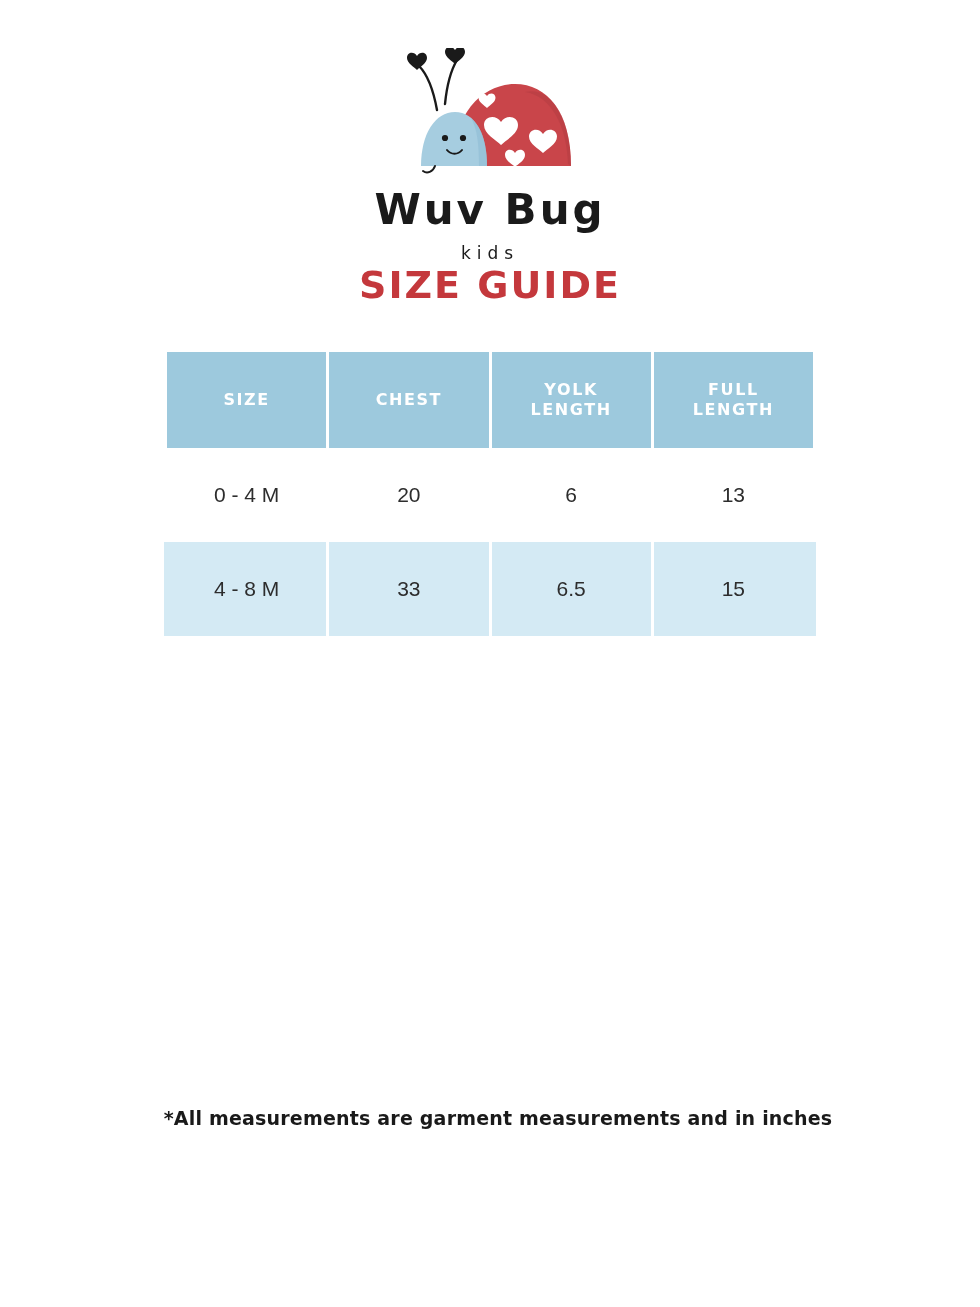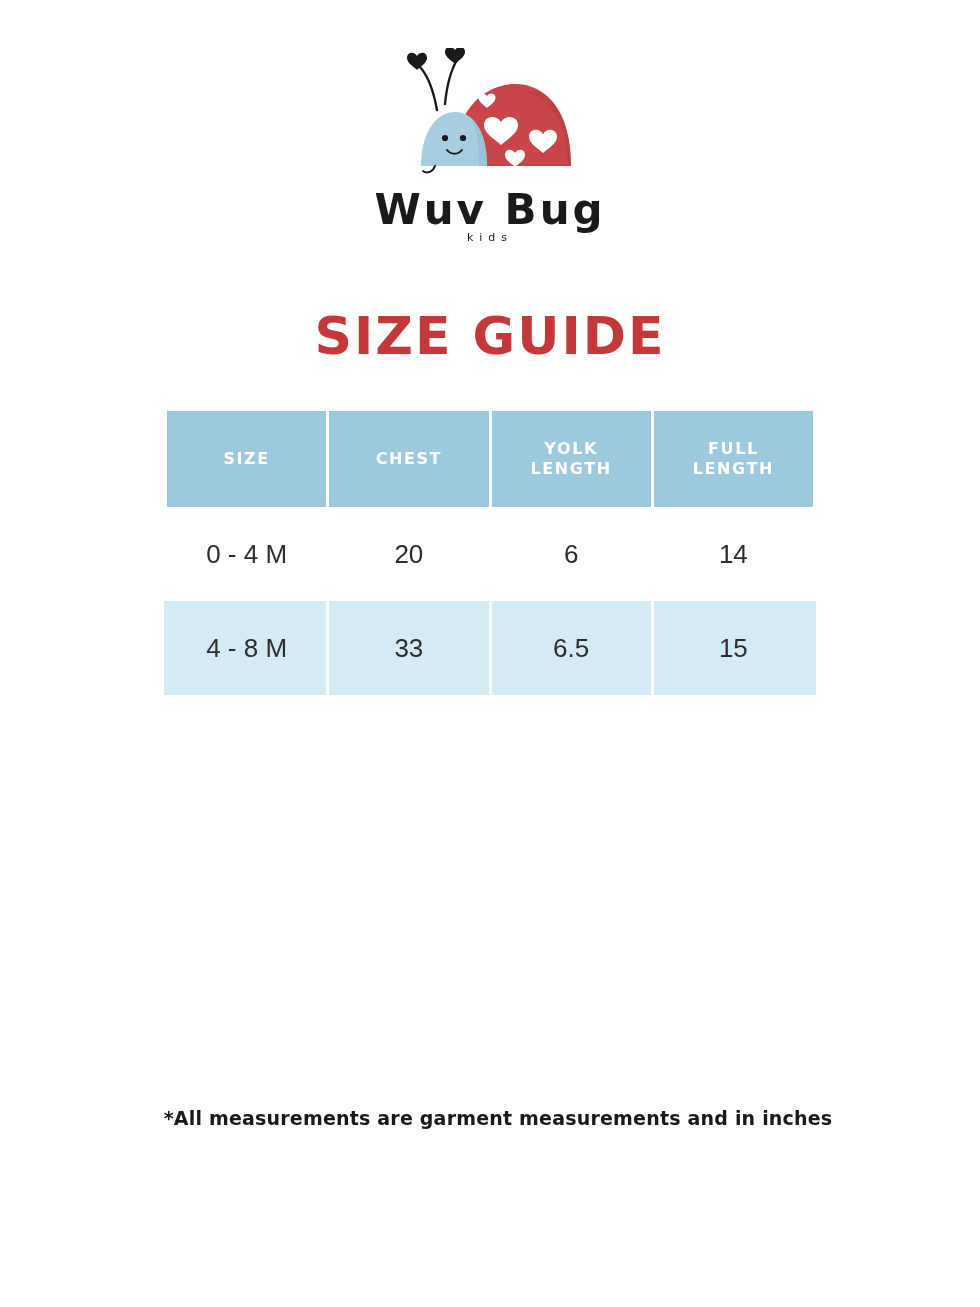--- a/index.html
+++ b/index.html
@@ -41,31 +41,31 @@
     margin-top: 6px;
     font-family: "DejaVu Sans", sans-serif;
     font-size: 42px;
     font-weight: 700;
     letter-spacing: 3px;
     color: #1a1a1a;
     line-height: 1;
     white-space: nowrap;
   }
   .brand-sub {
-    font-family: "DejaVu Sans", sans-serif;
-    font-size: 11px;
+    margin-top: 12px;
+    font-family: "DejaVu Sans", sans-serif;
+    font-size: 17px;
     letter-spacing: 6px;
     color: #1a1a1a;
   }
 
   
   .size-title {
-    margin-top: 62px;
-    font-family: "DejaVu Sans", sans-serif;
-    font-size: 52px;
+    font-family: "DejaVu Sans", sans-serif;
+    font-size: 38px;
     font-weight: 700;
     letter-spacing: 2px;
     color: #c4383c;
     text-transform: uppercase;
   }
 
   
   .table-wrap {
     margin-top: 45px;
     width: 652px;
@@ -85,21 +85,21 @@
     letter-spacing: 1.6px;
     padding: 26px 4px;
     height: 44px;
     vertical-align: middle;
     text-align: center;
     line-height: 1.25;
     text-transform: uppercase;
   }
   table.size-table td {
     font-family: "Liberation Sans", sans-serif;
-    font-size: 26px;
+    font-size: 21px;
     color: #2d2d2d;
     text-align: center;
     height: 92px;
     vertical-align: middle;
     border: 0;
   }
   tr.alt-row td {
     background: #d4eaf4;
   }
   tr.alt-row td:first-child {
@@ -181,21 +181,21 @@
             <span>FULL</span><br>
             <span>LENGTH</span>
           </th>
         </tr>
       </thead>
       <tbody>
         <tr class="data-row">
           <td>0 - 4 M</td>
           <td>20</td>
           <td>6</td>
-          <td>14</td>
+          <td>13</td>
         </tr>
         <tr class="data-row alt-row">
           <td>4 - 8 M</td>
           <td>33</td>
           <td>6.5</td>
           <td>15</td>
         </tr>
       </tbody>
     </table>
   </div>

